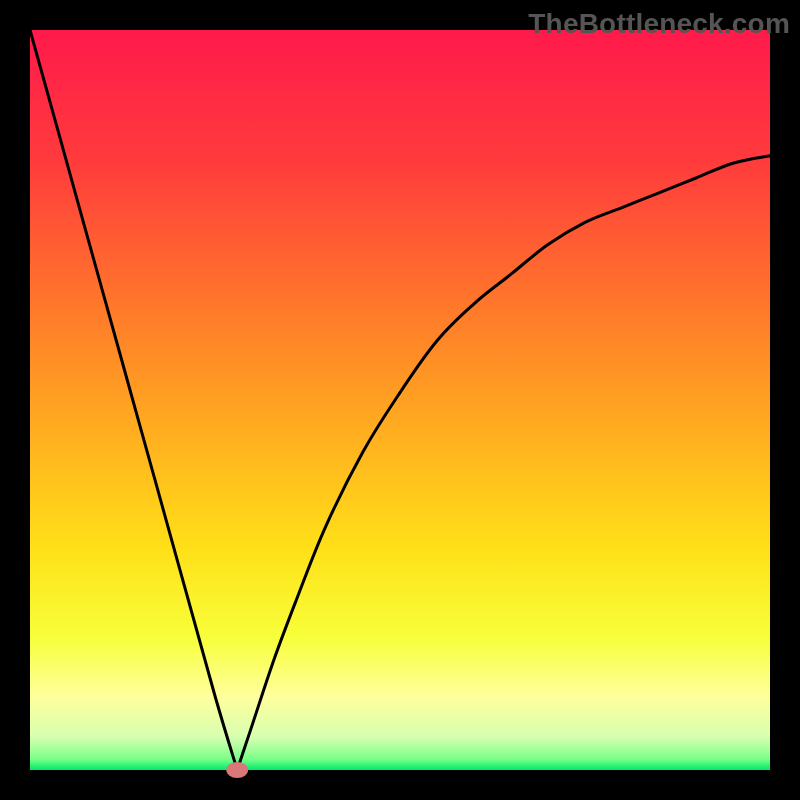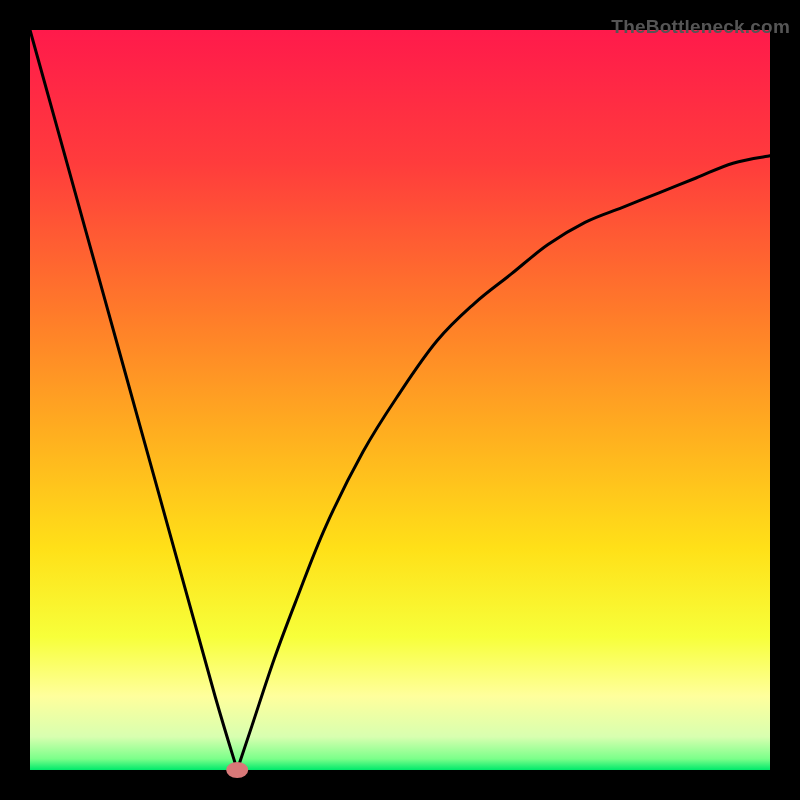--- a/index.html
+++ b/index.html
@@ -14,24 +14,24 @@
   .frame {
     position: absolute;
     left: 0;
     top: 0;
     width: 800px;
     height: 800px;
     background: #000;
   }
   .watermark {
     position: absolute;
-    top: 16px;
+    top: 8px;
     right: 10px;
     color: #555;
-    font-size: 19px;
+    font-size: 28px;
     font-weight: 600;
     letter-spacing: 0.2px;
     user-select: none;
   }
   svg {
     display: block;
   }
 </style>
 </head>
 <body>

